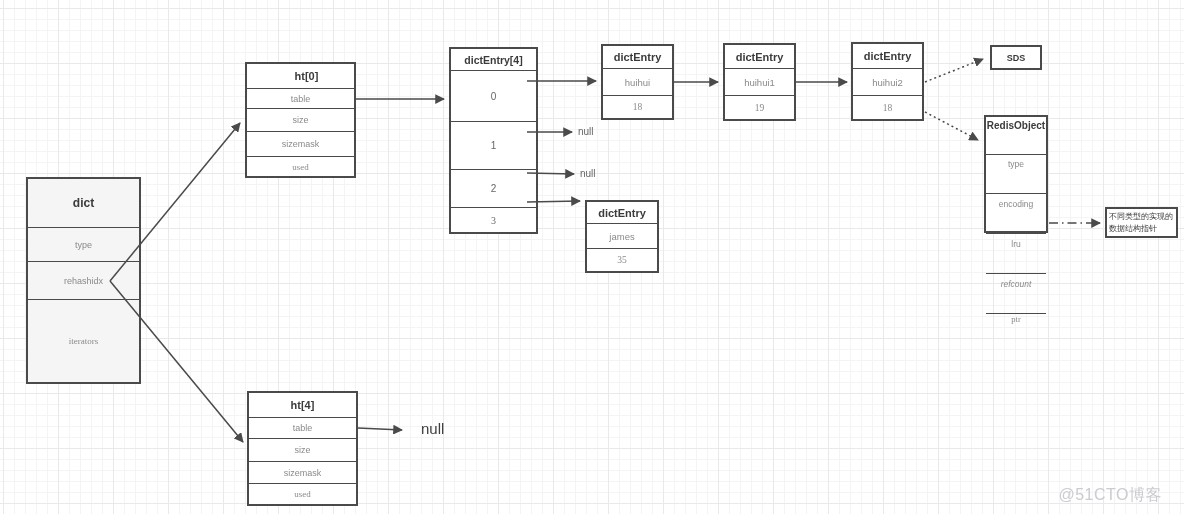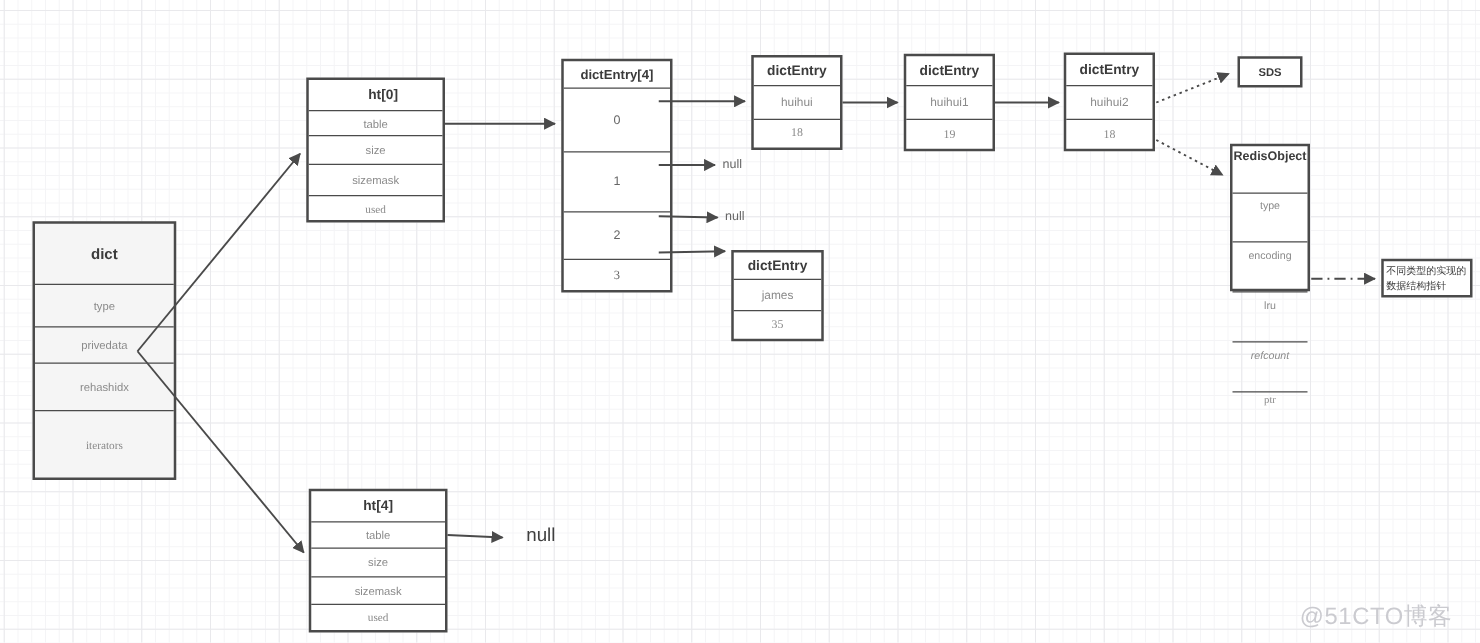--- a/index.html
+++ b/index.html
@@ -39,32 +39,31 @@
   .edge-dotted{stroke-dasharray:2 3;}
   .edge-dashdot{stroke-dasharray:9 4 1.5 4;}
   .float-label{position:absolute;z-index:3;color:#666;font-size:10px;}
   .float-label.big{font-size:15px;color:#3f3f3f;}
   .note-box{
     font-size:8px;color:#3b3b3b;line-height:1.5;text-align:left;
     align-items:center;justify-content:center;padding:2px;
   }
   .watermark{
     position:absolute;right:22px;bottom:8px;z-index:3;
-    font-size:19px;color:#cbcbd0;letter-spacing:0.5px;
+    font-size:16px;color:#cbcbd0;letter-spacing:0.5px;
   }
 </style>
 </head>
 <body>
 
 <div class="stage">
 
   <div class="box dict-fill" style="left:26px;top:153px;width:115px;height:207px;">
     <div class="box-header" style="height:48px;font-size:12px;">dict</div>
     <div class="box-row" style="height:34px;">type</div>
-    <div class="box-row" style="height:29px;">privedata</div>
     <div class="box-row" style="height:38px;">rehashidx</div>
     <div class="box-row last">iterators</div>
   </div>
 
   <div class="box" style="left:245px;top:62px;width:111px;height:116px;">
     <div class="box-header" style="height:24px;margin-left:12px;">ht[0]</div>
     <div class="box-row" style="height:20px;">table</div>
     <div class="box-row" style="height:23px;">size</div>
     <div class="box-row" style="height:25px;">sizemask</div>
     <div class="box-row last">used</div>

